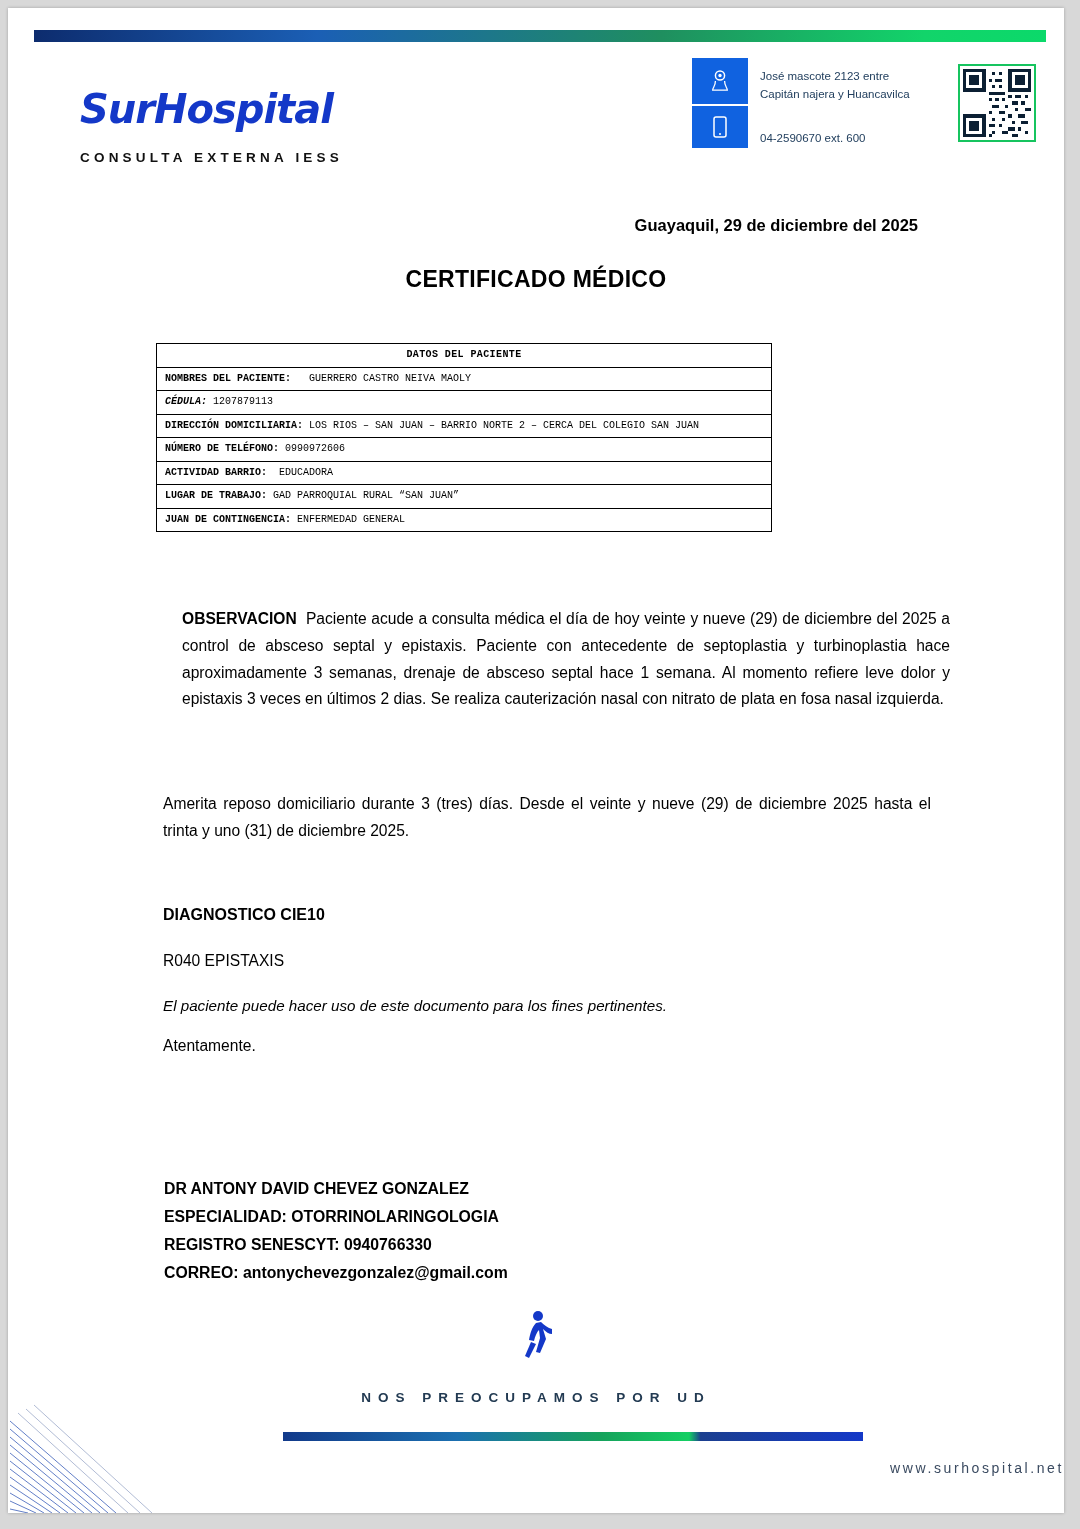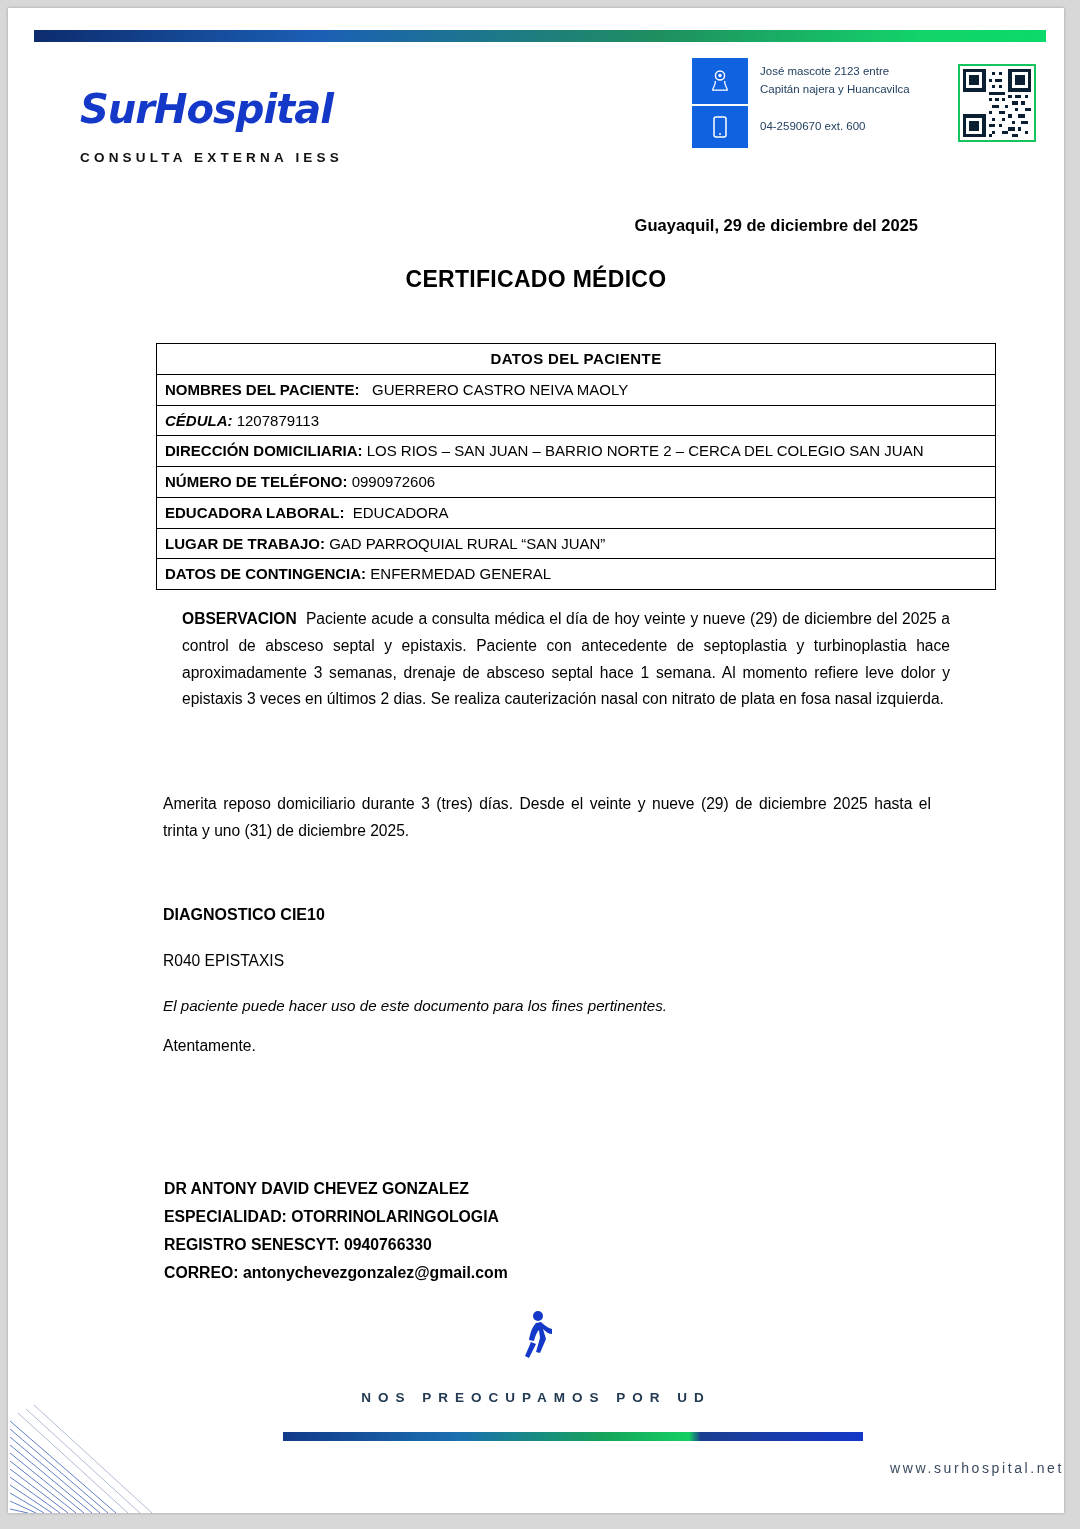--- a/index.html
+++ b/index.html
@@ -79,21 +79,21 @@
     justify-content: center;
   }
   .contact-icon.second { min-height: 42px; }
   .contact-text {
     padding-left: 12px;
     font-size: 11.5px;
     color: #23405f;
     line-height: 1.55;
     display: flex;
     flex-direction: column;
-    justify-content: center;
+    justify-content: flex-end;
   }
   
   .qr {
     position: absolute;
     left: 950px;
     top: 56px;
     width: 78px;
     height: 78px;
     border: 2px solid #16c45f;
     padding: 3px;
@@ -119,24 +119,25 @@
     font-size: 23px;
     font-weight: bold;
     color: #000;
     letter-spacing: 0.3px;
   }
   
   .patient-table {
     position: absolute;
     left: 148px;
     top: 335px;
-    width: 840px;
+    width: 616px;
     border-collapse: collapse;
-    font-size: 15px;
-    color: #000;
+    font-size: 10px;
+    color: #000;
+    font-family: Liberation Mono, monospace;
   }
   .patient-table td {
     border: 1px solid #000;
     padding: 4px 8px;
     line-height: 1.45;
     vertical-align: top;
   }
   .patient-table td.head {
     text-align: center;
     font-weight: bold;
@@ -352,27 +353,27 @@
         <tr>
           <td><span class="lbl-italic">CÉDULA:</span> <span>1207879113</span></td>
         </tr>
         <tr>
           <td><span class="lbl">DIRECCIÓN DOMICILIARIA:</span> <span>LOS RIOS – SAN JUAN – BARRIO NORTE 2 – CERCA DEL COLEGIO SAN JUAN</span></td>
         </tr>
         <tr>
           <td><span class="lbl">NÚMERO DE TELÉFONO:</span> <span>0990972606</span></td>
         </tr>
         <tr>
-          <td><span class="lbl">EDUCADORA LABORAL:</span>&nbsp; <span>EDUCADORA</span></td>
+          <td><span class="lbl">ACTIVIDAD BARRIO:</span>&nbsp; <span>EDUCADORA</span></td>
         </tr>
         <tr>
           <td><span class="lbl">LUGAR DE TRABAJO:</span> <span>GAD PARROQUIAL RURAL “SAN JUAN”</span></td>
         </tr>
         <tr>
-          <td><span class="lbl">DATOS DE CONTINGENCIA:</span> <span>ENFERMEDAD GENERAL</span></td>
+          <td><span class="lbl">JUAN DE CONTINGENCIA:</span> <span>ENFERMEDAD GENERAL</span></td>
         </tr>
       </tbody>
     </table>
 
     <div class="body-text" id="para1">
       <span class="lbl">OBSERVACION</span>
       &nbsp;<span>Paciente acude a consulta médica el día de hoy veinte y nueve (29) de diciembre del 2025 a control de absceso septal y epistaxis. Paciente con antecedente de septoplastia y turbinoplastia hace aproximadamente 3 semanas, drenaje de absceso septal hace 1 semana. Al momento refiere leve dolor y epistaxis 3 veces en últimos 2 dias. Se realiza cauterización nasal con nitrato de plata en fosa nasal izquierda.</span>
     </div>
 
     <div class="body-text" id="para2">Amerita reposo domiciliario durante 3 (tres) días. Desde el veinte y nueve (29) de diciembre 2025 hasta el trinta y uno (31) de diciembre 2025.</div>

